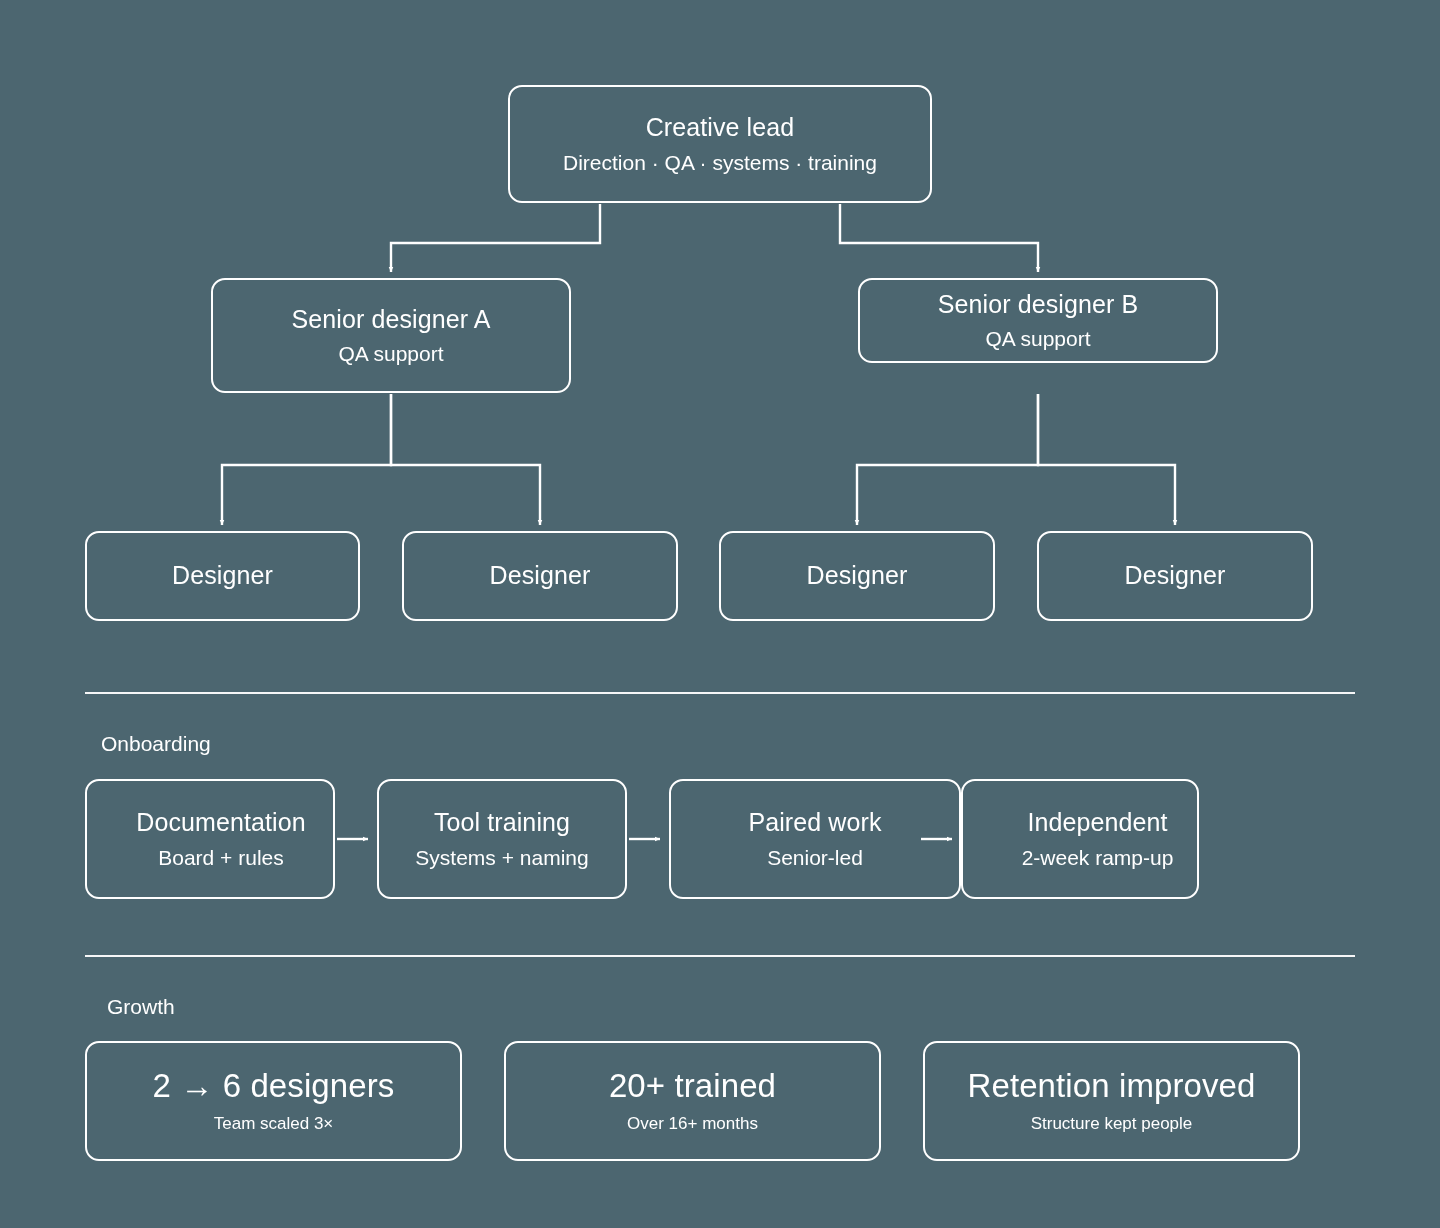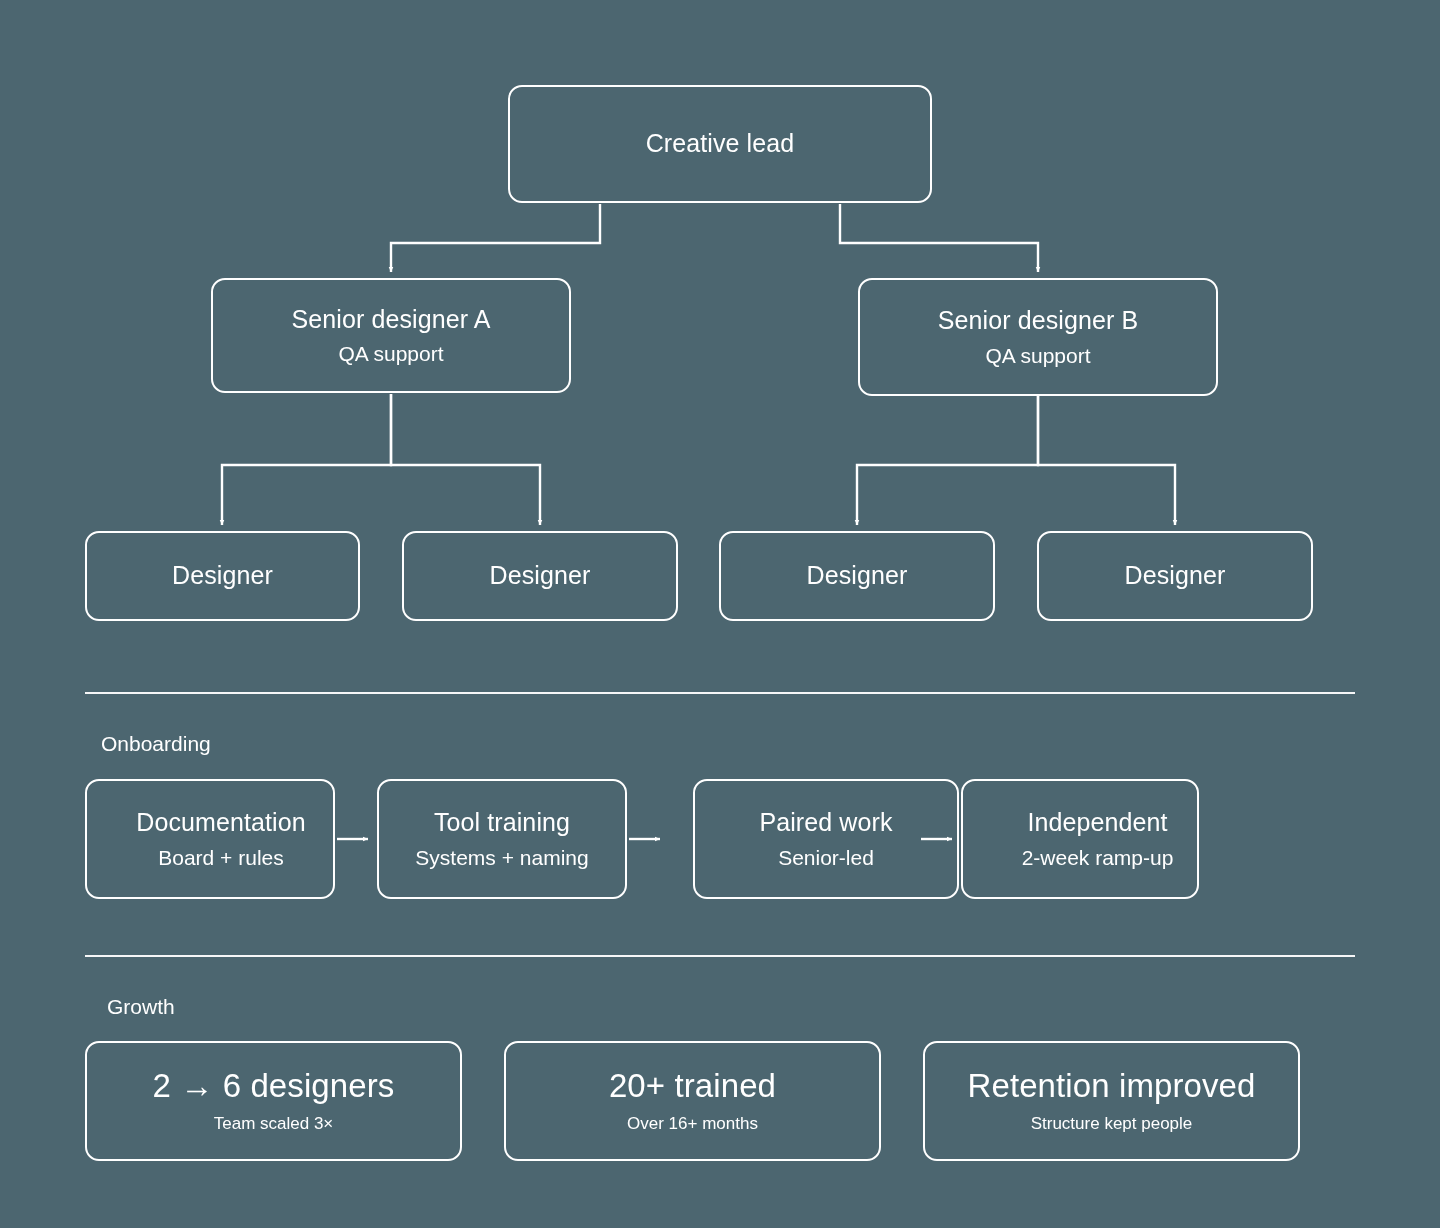--- a/index.html
+++ b/index.html
@@ -61,21 +61,21 @@
     margin-top: 7px;
     white-space: nowrap;
   }
   .node.single .title {
     margin: 0;
   }
 
   
   #node-lead      { left: 508px;  top: 85px;  width: 424px; height: 118px; }
   #node-senior-a  { left: 211px;  top: 278px; width: 360px; height: 115px; text-align: right; }
-  #node-senior-b  { left: 858px;  top: 278px; width: 360px; height: 118px; }
+  #node-senior-b  { left: 858px;  top: 278px; width: 360px; height: 85px; }
 
   #node-designer-0 { left: 85px;   top: 531px; width: 275px; height: 90px; }
   #node-designer-1 { left: 402px;  top: 531px; width: 276px; height: 90px; }
   #node-designer-2 { left: 719px;  top: 531px; width: 276px; height: 90px; }
   #node-designer-3 { left: 1037px; top: 531px; width: 276px; height: 90px; }
 
   
   .divider {
     position: absolute;
     left: 85px;
@@ -99,21 +99,21 @@
   #label-growth     { top: 996px; margin-left: 22px; }
 
   
   .step {
     top: 779px;
     height: 120px;
     border-radius: 14px;
   }
   #step-0 { left: 85px;  width: 250px; padding-left: 32px; }
   #step-1 { left: 377px; width: 250px; }
-  #step-2 { left: 669px; width: 266px; margin-left: 24px; }
+  #step-2 { left: 669px; width: 292px; }
   #step-3 { left: 961px; width: 238px; padding-left: 45px; }
 
   .step .title { font-size: 25px; }
   .step .sub   { font-size: 21px; margin-top: 8px; }
 
   
   .growth-card {
     top: 1041px;
     height: 120px;
     border-radius: 14px;
@@ -150,20 +150,21 @@
       <path d="M 1038,394 L 1038,465 L 1175,465 L 1175,525" marker-end="url(#arrowhead)"></path>
 
       <path d="M 337,839 L 368,839" marker-end="url(#arrowhead)"></path>
       <path d="M 629,839 L 660,839" marker-end="url(#arrowhead)"></path>
       <path d="M 921,839 L 952,839" marker-end="url(#arrowhead)"></path>
     </g>
   </svg>
 
   <div class="node" id="node-lead">
     <div class="title">Creative lead</div>
+    <div class="sub">Direction · QA · systems · training</div>
   </div>
 
   <div class="node" id="node-senior-a">
     <div class="title">Senior designer A</div>
     <div class="sub">QA support</div>
   </div>
 
   <div class="node" id="node-senior-b">
     <div class="title">Senior designer B</div>
     <div class="sub">QA support</div>

